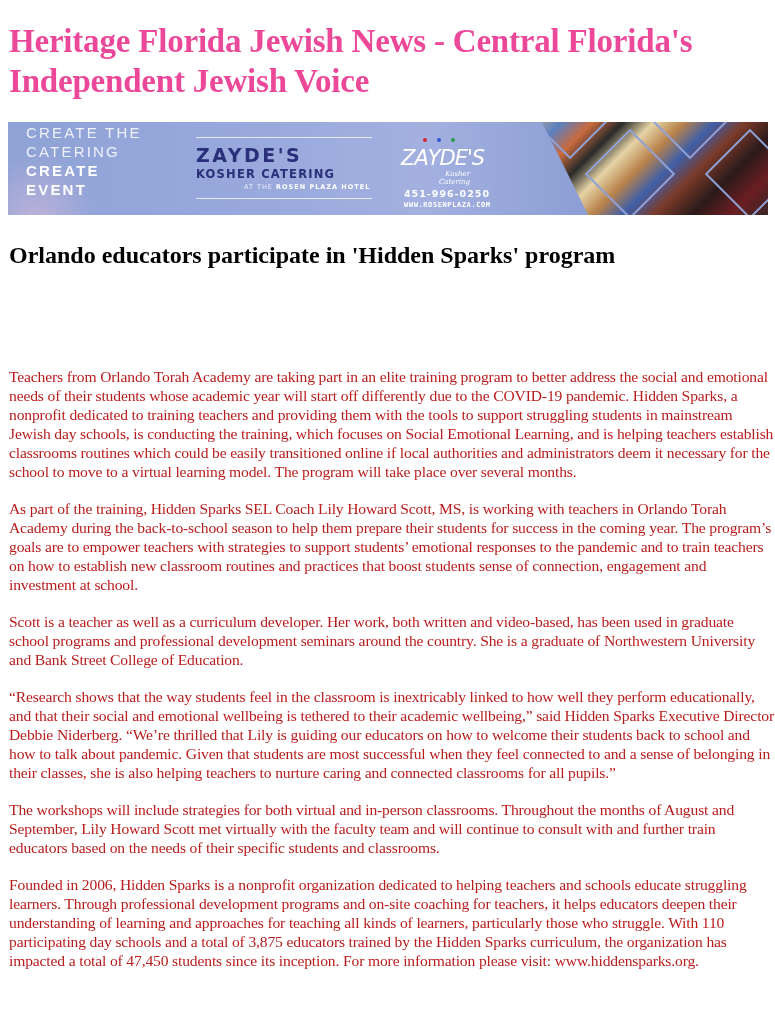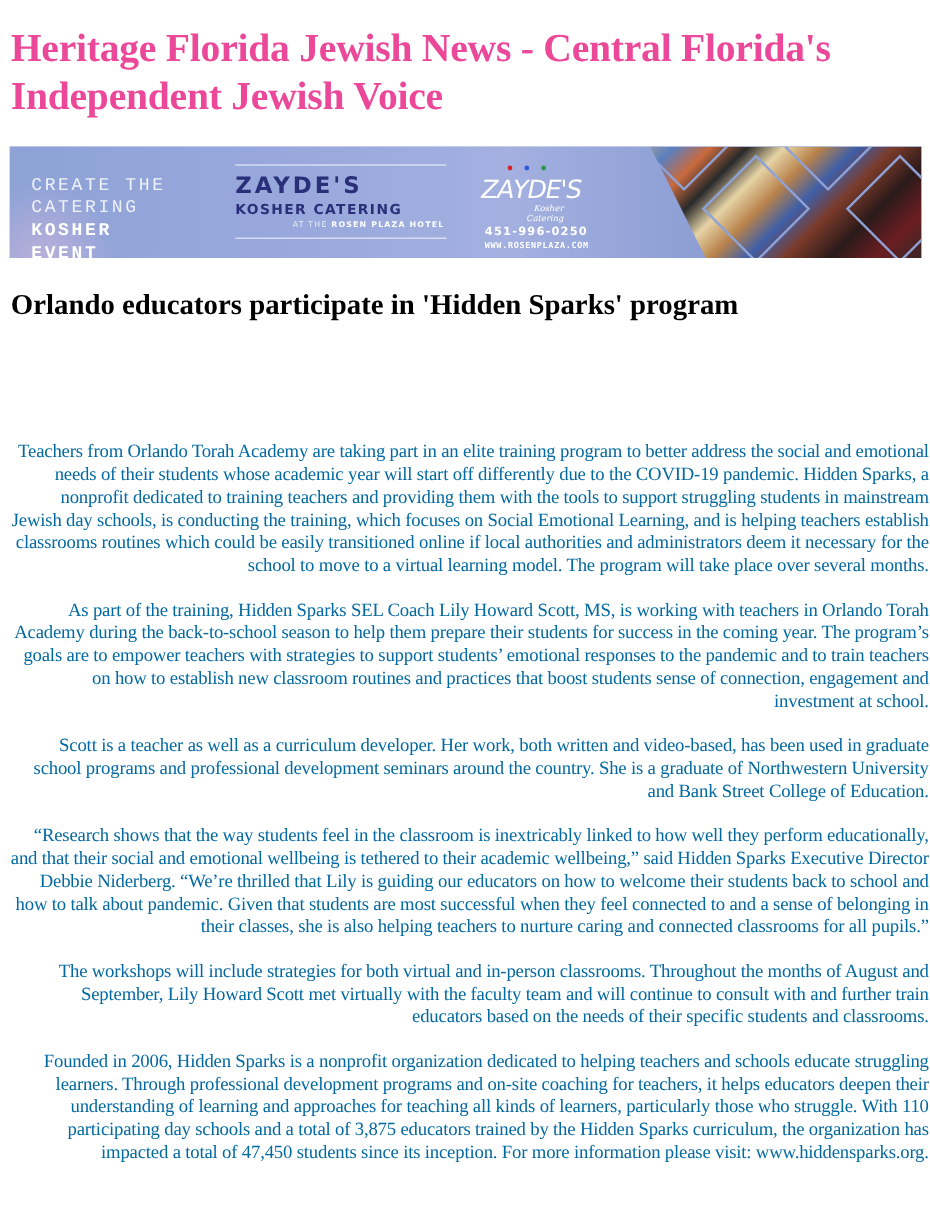--- a/index.html
+++ b/index.html
@@ -39,22 +39,22 @@
       text-decoration: none;
     }
     .banner .glow {
       position: absolute;
       left: 0; top: 30px;
       width: 90px; height: 80px;
       background: radial-gradient(ellipse at 30% 90%, rgba(230,190,220,0.55), rgba(230,190,220,0) 70%);
     }
     .banner .create {
       position: absolute;
-      left: 18px; top: 23px;
-      font-family: Liberation Mono, monospace;
+      left: 18px; top: 1px;
+      font-family: Liberation Sans, sans-serif;
       font-size: 15px;
       line-height: 19px;
       letter-spacing: 2.2px;
       color: rgba(255,255,255,0.85);
       font-weight: normal;
       white-space: nowrap;
     }
     .banner .create .bold {
       font-weight: bold;
       color: #ffffff;
@@ -174,36 +174,35 @@
     .article {
       position: absolute;
       left: 9px;
       top: 367px;
       width: 765px;
     }
     .article p {
       margin: 0 0 18px 0;
       font-size: 15.6px;
       line-height: 19px;
-      color: #0369a1;
+      color: #b91c1c;
       letter-spacing: -0.15px;
-      text-align: right;
     }
   </style>
 </head>
 <body>
 
 <h1 class="site-title">Heritage Florida Jewish News - Central Florida's Independent Jewish Voice</h1>
 
 <a class="banner">
   <div class="glow"></div>
   <div class="create">
     <div>CREATE THE</div>
     <div>CATERING</div>
-    <div class="bold">KOSHER</div>
+    <div class="bold">CREATE</div>
     <div class="bold">EVENT</div>
   </div>
   <div class="rule" style="top:15px;"></div>
   <div class="zayde" style="color: rgb(42, 47, 122);">ZAYDE'S</div>
   <div class="kosher" style="color: rgb(42, 47, 122);">KOSHER CATERING</div>
   <div class="rosen">
     <span>AT THE</span>
     <b>ROSEN PLAZA HOTEL</b>
   </div>
   <div class="rule" style="top:76px;"></div>

